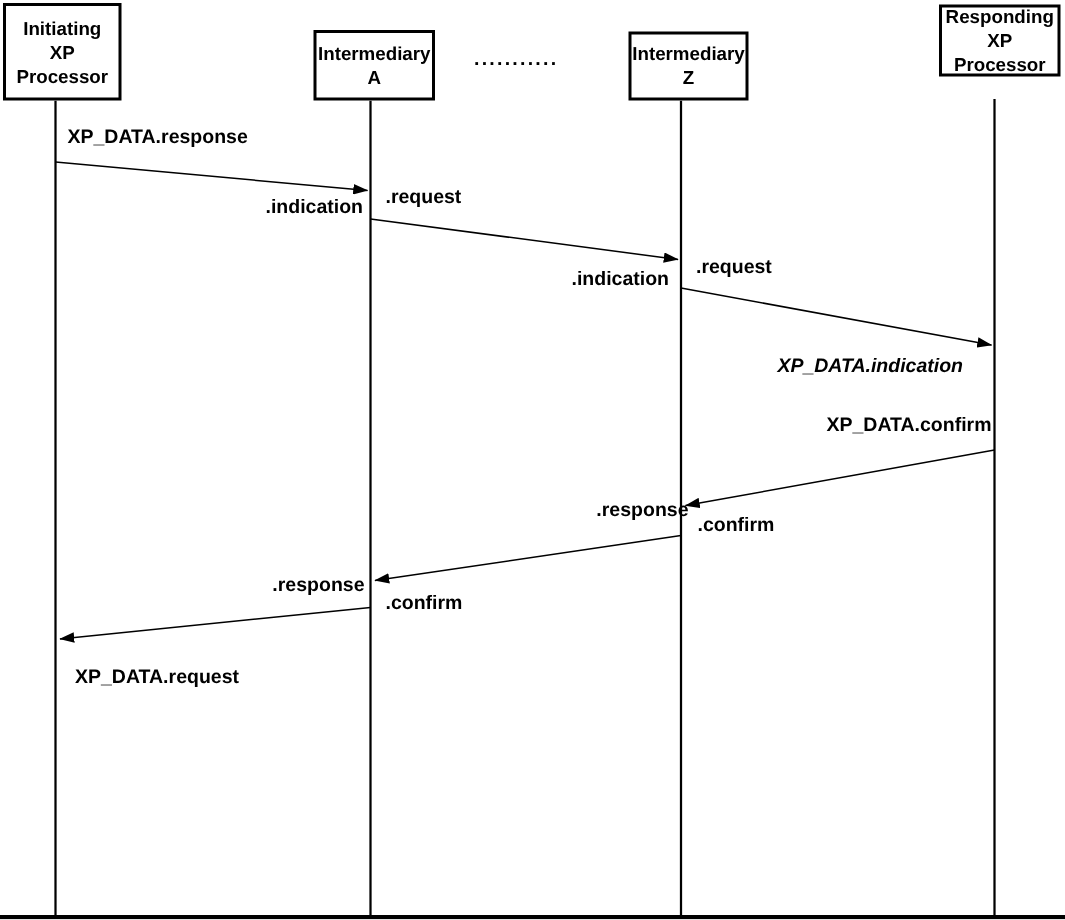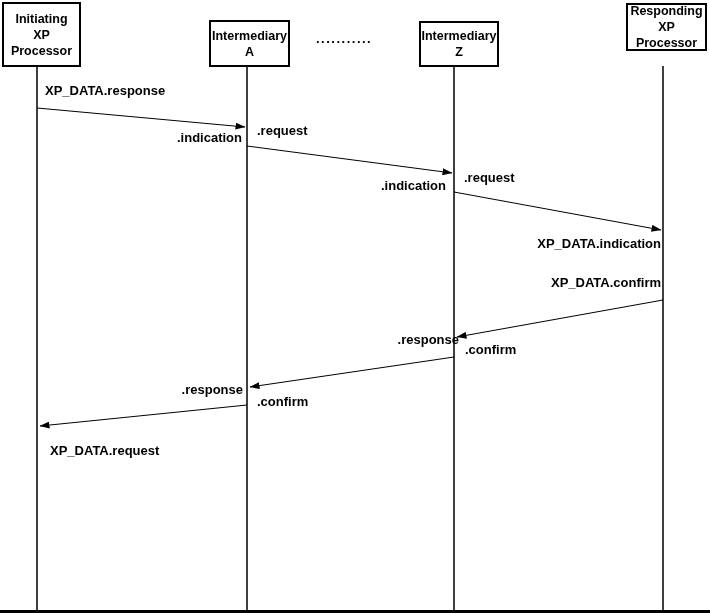--- a/index.html
+++ b/index.html
@@ -52,21 +52,21 @@
   .actor-initiating  { left: 2px;   top: 2px;  width: 79px; height: 65px; }
   .actor-a           { left: 209px; top: 20px; width: 81px; height: 47px; }
   .actor-z           { left: 419px; top: 21px; width: 80px; height: 46px; }
   .actor-responding  { left: 626px; top: 3px;  width: 81px; height: 48px; }
   
   .lbl-0  { left: 45px;  top: 84px;  }
   .lbl-1  { right: 468px; top: 131px; }
   .lbl-2  { left: 257px; top: 124px; }
   .lbl-3  { right: 264px; top: 179px; }
   .lbl-4  { left: 464px; top: 171px; }
-  .lbl-5  { right: 49px;  top: 237px; }
+  .lbl-5  { right: 68px;  top: 237px; font-style: italic; }
   .lbl-6  { right: 49px;  top: 276px; }
   .lbl-7  { right: 251px; top: 333px; }
   .lbl-8  { left: 465px; top: 343px; }
   .lbl-9  { right: 467px; top: 383px; }
   .lbl-10 { left: 257px; top: 395px; }
   .lbl-11 { left: 50px;  top: 444px; }
 </style>
 </head>
 <body>
 

